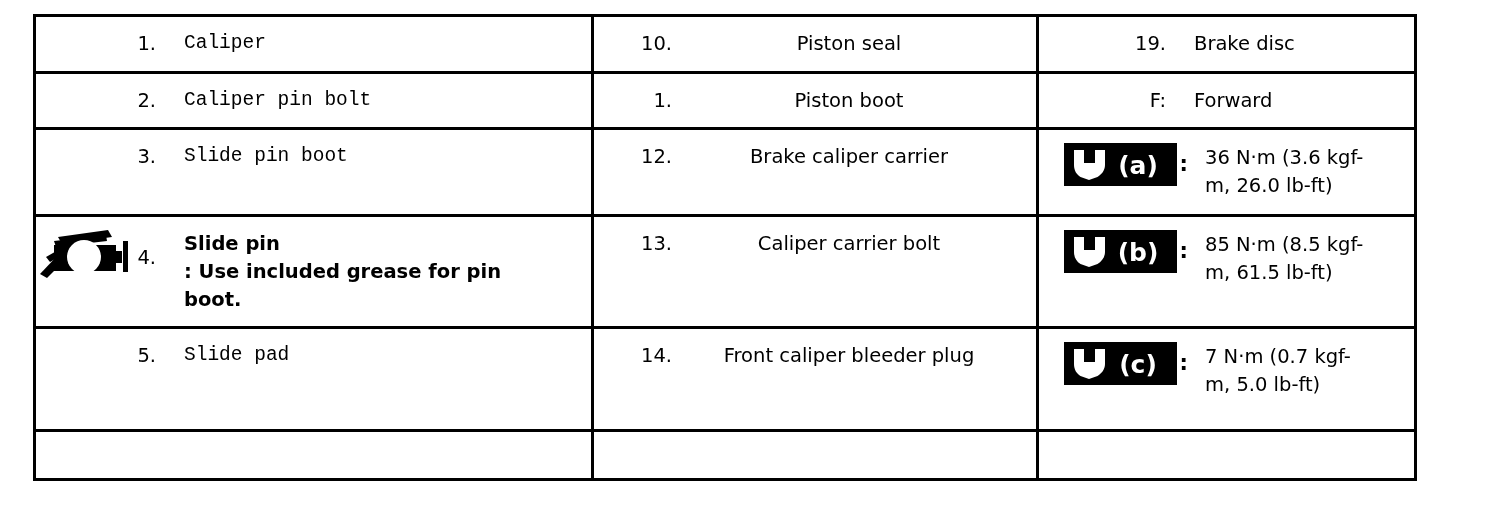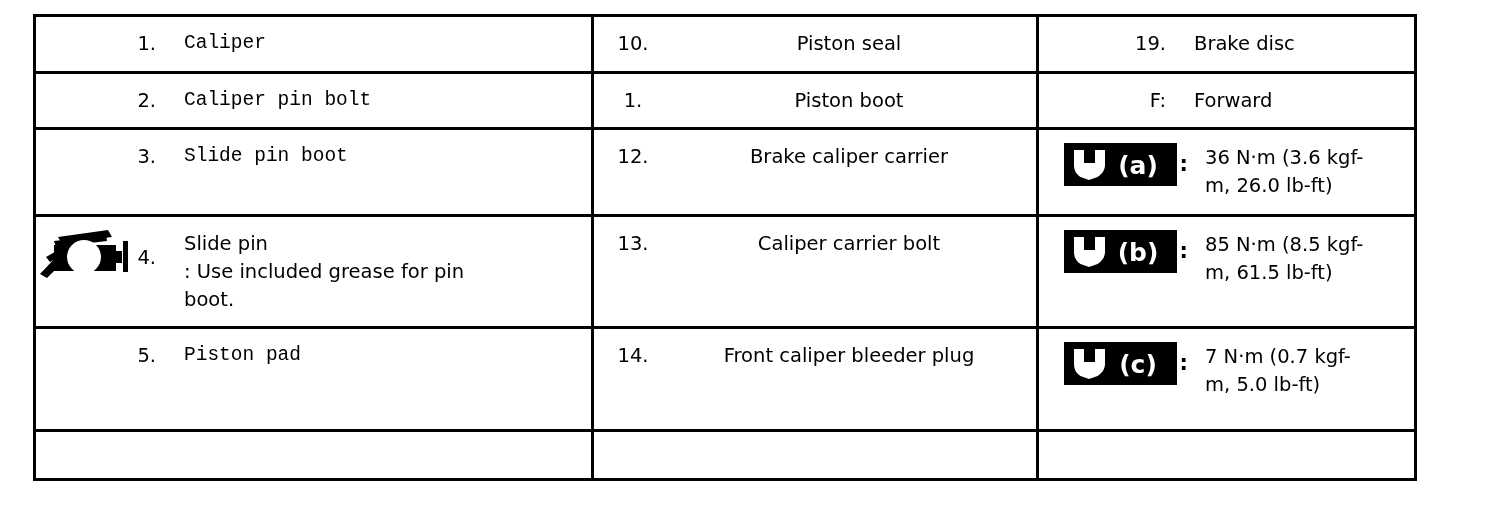--- a/index.html
+++ b/index.html
@@ -67,21 +67,21 @@
   .col-left .item .label {
     flex: 1 1 auto;
     padding-right: 10px;
     font-family: Liberation Mono, monospace;
   }
 
   
   .col-mid .item .key {
     width: 78px;
     flex: 0 0 78px;
-    text-align: center;
+    text-align: right;
     box-sizing: border-box;
     white-space: nowrap;
   }
   .col-mid .item .label {
     flex: 1 1 auto;
     padding-right: 10px;
     text-align: center;
   }
 
   
@@ -166,20 +166,21 @@
   }
   .grease-icon svg { display: block; }
   .greasy-num {
     align-self: flex-start;
     padding-top: 14px;
     font-size: 19.5px;
   }
   .greasy-label {
     flex: 1 1 auto;
     padding-right: 14px;
+    font-weight: bold;
   }
 
   
   .tall-3 .cell-inner { min-height: 84px; }
   .tall-4 .cell-inner { min-height: 100px; }
   .tall-5 .cell-inner { min-height: 100px; }
   .empty-row .cell-inner { min-height: 46px; }
 </style>
 </head>
 <body>
@@ -346,21 +347,21 @@
             </div>
           </div>
         </td>
       </tr>
 
       <tr class="tall-5">
         <td class="col-left">
           <div class="cell-inner">
             <div class="item">
               <span class="key">5.</span>
-              <span class="label">Piston pad</span>
+              <span class="label">Slide pad</span>
             </div>
           </div>
         </td>
         <td class="col-mid">
           <div class="cell-inner">
             <div class="item">
               <span class="key">14.</span>
               <span class="label">Front caliper bleeder plug</span>
             </div>
           </div>

